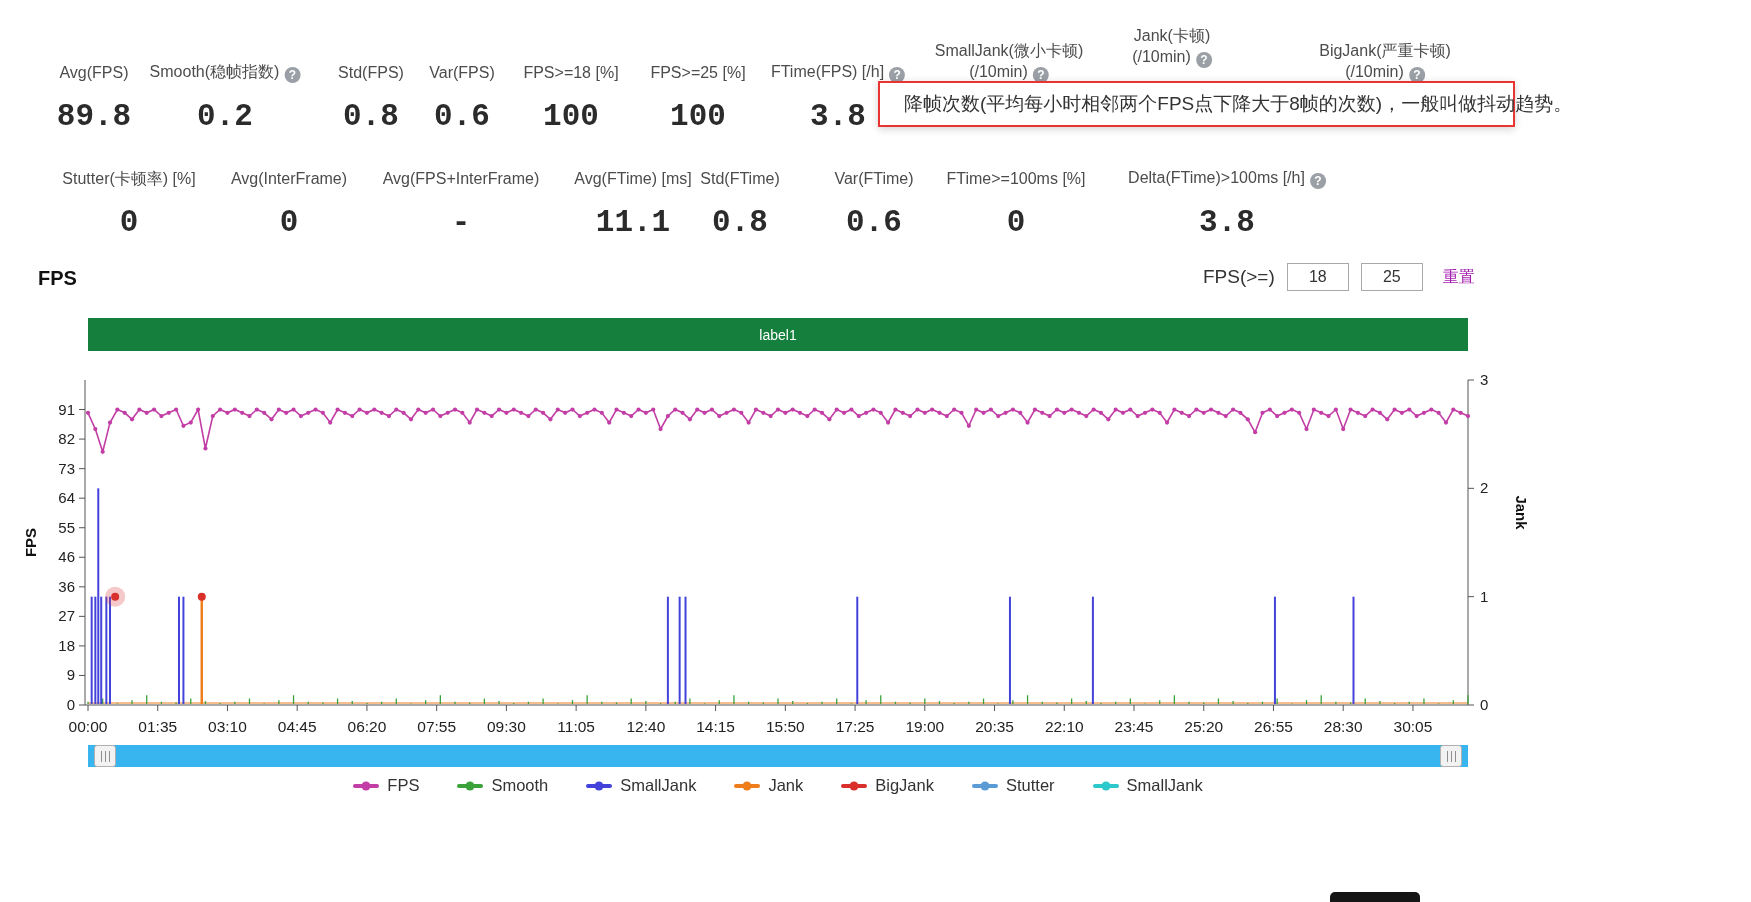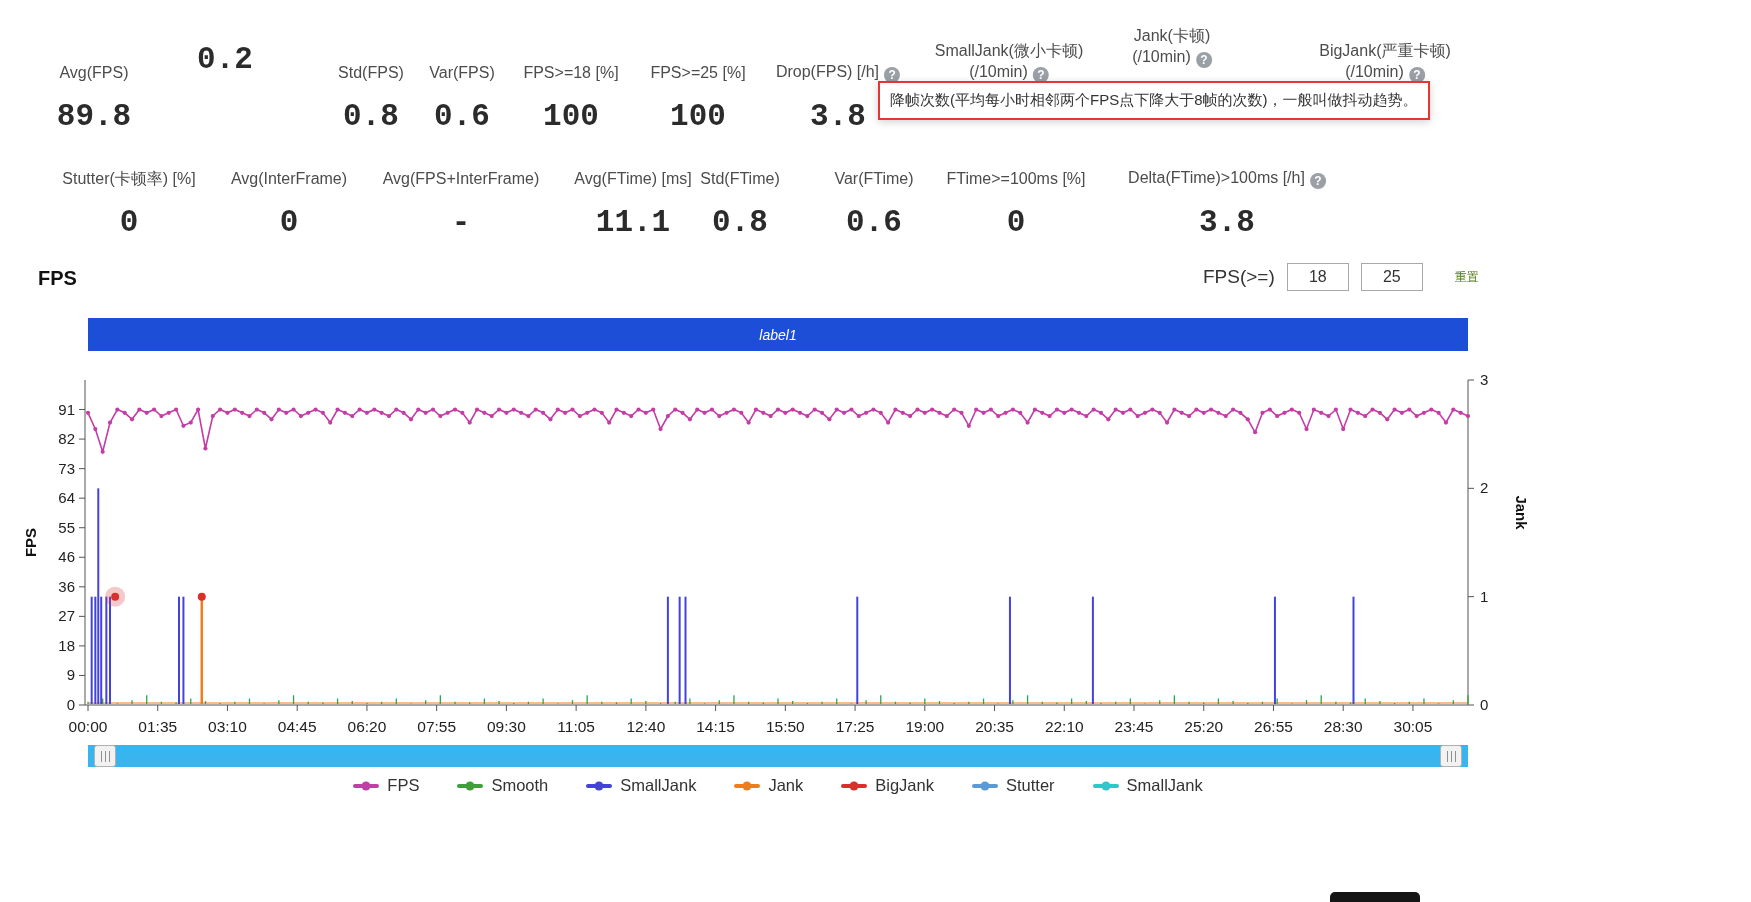--- a/index.html
+++ b/index.html
@@ -13,30 +13,30 @@
   .metric{position:absolute;transform:translateX(-50%);text-align:center;z-index:2;}
   .metric .m-label{font-size:16px;color:#4c4c4c;height:46px;display:flex;flex-direction:column;justify-content:flex-end;line-height:21px;white-space:nowrap;margin-top:11px;}
   .metric.row2 .m-label{height:22px;}
   .metric .m-value{margin-top:16px;font-size:31px;font-weight:bold;color:#2b2b2b;white-space:nowrap;font-family:Liberation Mono, monospace;}
   .help-icon{display:inline-block;width:16px;height:16px;border-radius:50%;background:#9aa0a6;color:#fff;font-size:12px;line-height:16px;text-align:center;margin-left:5px;vertical-align:-2px;font-weight:bold;cursor:pointer;}
   .help-icon::after{content:"?";}
 
   
   .fps-tooltip{
     position:absolute;left:878px;top:81px;z-index:6;max-width:585px;
-    background:#fff;border:2px solid #e93434;padding:8px 10px;
-    font-size:15px;color:#333;box-shadow:0 2px 8px rgba(0,0,0,0.18);white-space:nowrap;
+    background:#fff;border:2px solid #e93434;padding:8px 24px;
+    font-size:19px;color:#333;box-shadow:0 2px 8px rgba(0,0,0,0.18);white-space:nowrap;
   }
 
   
   .section-title{position:absolute;left:38px;top:267px;font-size:20px;font-weight:bold;color:#111;z-index:2;}
   .fps-controls{position:absolute;left:1203px;top:263px;display:flex;align-items:center;gap:12px;z-index:2;}
   .fps-controls .ctl-label{font-size:19px;color:#333;}
   .fps-input{width:56px;height:24px;border:1px solid #a9a9a9;text-align:center;font-size:16px;color:#333;font-family:"Liberation Sans",sans-serif;background:#fff;}
-  .reset-link{font-size:12px;color:#4d7c0f;cursor:pointer;margin-left:20px;text-decoration:none;}
+  .reset-link{font-size:16px;color:#a21caf;cursor:pointer;margin-left:8px;text-decoration:none;}
 
   
   .chart-banner{
     position:absolute;left:88px;top:318px;width:1380px;height:33px;z-index:2;
     background:#e25b5d;color:#fff;font-size:14px;display:flex;align-items:center;justify-content:center;
   }
 
   
   .datazoom{position:absolute;left:88px;top:744px;width:1380px;height:24px;z-index:2;}
   .dz-fill{position:absolute;left:0;top:1px;width:100%;height:22px;background:#38b4ef;}
@@ -441,20 +441,23 @@
     <circle cx="201.77659574468083" cy="596.6666666666666" r="4" fill="#d9302c"></circle>
   </svg>
 
 <div class="metric" style="left:94px;top:26px">
   <div class="m-label">
       <span>Avg(FPS)</span>
     </div>
   <div class="m-value">89.8</div>
 </div>
 <div class="metric" style="left:225px;top:26px">
+  <div class="m-label">
+      <span><span>Smooth(稳帧指数)</span><span class="help-icon"></span></span>
+    </div>
   <div class="m-value">0.2</div>
 </div>
 <div class="metric" style="left:371px;top:26px">
   <div class="m-label">
       <span>Std(FPS)</span>
     </div>
   <div class="m-value">0.8</div>
 </div>
 <div class="metric" style="left:462px;top:26px">
   <div class="m-label">
@@ -469,21 +472,21 @@
   <div class="m-value">100</div>
 </div>
 <div class="metric" style="left:698px;top:26px">
   <div class="m-label">
       <span>FPS&gt;=25 [%]</span>
     </div>
   <div class="m-value">100</div>
 </div>
 <div class="metric" style="left:838px;top:26px">
   <div class="m-label">
-      <span><span>Drop(FPS) [/h]</span><span class="help-icon"></span></span>
+      <span><span>FTime(FPS) [/h]</span><span class="help-icon"></span></span>
     </div>
   <div class="m-value">3.8</div>
 </div>
 <div class="metric" style="left:1009px;top:26px">
   <div class="m-label">
       <span>SmallJank(微小卡顿)</span>
       <span><span>(/10min)</span><span class="help-icon"></span></span>
     </div>
   <div class="m-value"></div>
 </div>
@@ -554,21 +557,21 @@
 </div>
 
 <div class="section-title">FPS</div>
 <div class="fps-controls">
   <span class="ctl-label">FPS(&gt;=)</span>
   <input class="fps-input" value="18" style="">
   <input class="fps-input" value="25" style="">
   <a class="reset-link">重置</a>
 </div>
 
-<div class="chart-banner" style="background: #1d4ed8; font-style: italic;">label1</div>
+<div class="chart-banner" style="background: #15803d;">label1</div>
 
 <div class="datazoom">
   <div class="dz-fill"></div>
   <div class="dz-handle left">
       <span class="dz-grip"></span>
     </div>
   <div class="dz-handle right">
       <span class="dz-grip"></span>
     </div>
 </div>

